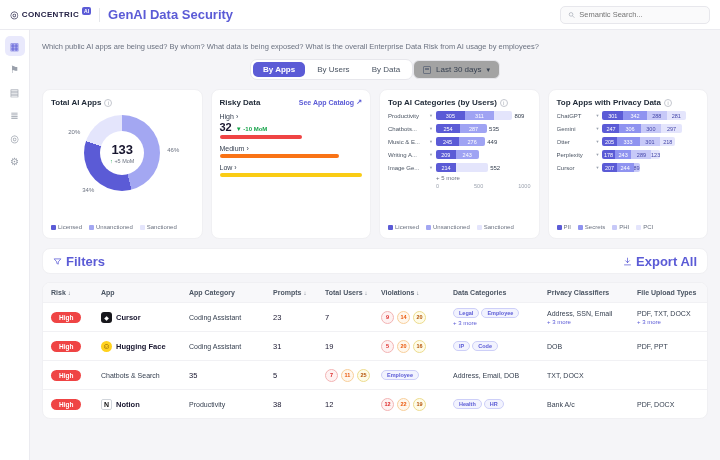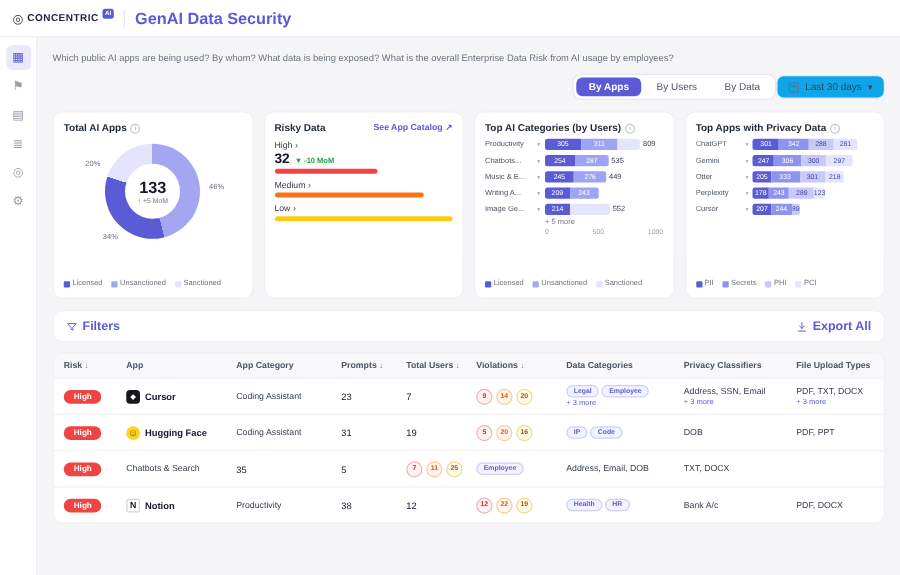--- a/index.html
+++ b/index.html
@@ -18,25 +18,25 @@
 
   .shell{display:flex;height:430px}
   .sidebar{width:30px;background:#fff;border-right:1px solid #ebebf0;display:flex;flex-direction:column;align-items:center;padding-top:6px;gap:3px}
   .side-ic{width:20px;height:20px;border-radius:5px;display:flex;align-items:center;justify-content:center;font-size:10px;color:#9aa0ab;cursor:pointer}
   .side-ic.active{background:#e9e9fc;color:#5B5BD6}
 
   .main{flex:1;padding:9px 12px;overflow:hidden}
   .page-title{font-size:13px;font-weight:700;color:#17152e}
   .page-sub{font-size:7.5px;color:#6b7280;margin-top:3px}
 
-  .controls{display:flex;justify-content:flex-end;align-items:center;margin-top:8px}
+  .controls{display:flex;justify-content:center;align-items:center;margin-top:8px}
   .tab-group{background:#fff;border:1px solid #e7e7ec;border-radius:7px;padding:2px;display:flex;gap:2px}
   .tab{border:0;background:transparent;font-size:8px;color:#4b5563;padding:3px 10px;border-radius:5px;cursor:pointer;font-family:inherit}
   .tab.active{background:#5B5BD6;color:#fff;font-weight:600}
-  .date-filter{background:#0ea5e9;border:1px solid #e7e7ec;border-radius:6px;padding:4px 9px;font-size:8px;color:#374151;display:flex;align-items:center;gap:5px;cursor:pointer}
+  .date-filter{background:#a3a3a3;border:1px solid #e7e7ec;border-radius:6px;padding:4px 9px;font-size:8px;color:#374151;display:flex;align-items:center;gap:5px;cursor:pointer}
   .cal{width:8px;height:8px;border:1px solid #6b7280;border-radius:1px;position:relative}
   .cal:before{content:"";position:absolute;top:1px;left:1px;right:1px;height:2px;background:#6b7280}
   .chev{font-size:7px;color:#374151}
 
   .cards{display:grid;grid-template-columns:repeat(4,1fr);gap:8px;margin-top:9px}
   .card{background:#fff;border:1px solid #f0f0f3;border-radius:8px;padding:8px;height:150px;display:flex;flex-direction:column;position:relative}
   .card-head{display:flex;align-items:center;gap:3px}
   .card-title{font-size:8px;font-weight:700;color:#1f2937}
   .info{width:8px;height:8px;border:1px solid #c4c7cf;border-radius:50%;color:#9aa0ab;font-size:5px;display:flex;align-items:center;justify-content:center;flex:none}
 
@@ -68,21 +68,21 @@
   .mini-ic{font-size:4px;color:#9ca3af;flex:none}
   .hbar-area{flex:1;display:flex;align-items:center;min-width:0}
   .hseg{height:9px;display:flex;align-items:center;justify-content:center;font-size:5.5px;overflow:hidden;flex:none}
   .hseg.first{border-radius:2px 0 0 2px}
   .hseg.last{border-radius:0 2px 2px 0}
   .htotal{font-size:6px;color:#374151;margin-left:2px;flex:none}
   .more-link{font-size:6px;color:#6b7280;margin:3px 0 0 48px}
   .axis{display:flex;justify-content:space-between;font-size:5.5px;color:#9ca3af;margin:2px 0 0 48px}
 
   .filter-bar{margin-top:9px;height:26px;background:#fff;border:1px solid #f0f0f3;border-radius:8px;display:flex;align-items:center;justify-content:space-between;padding:0 10px}
-  .fb-left,.fb-right{display:flex;align-items:center;gap:4px;font-size:10px;color:#5B5BD6;font-weight:600;cursor:pointer}
+  .fb-left,.fb-right{display:flex;align-items:center;gap:4px;font-size:13px;color:#5B5BD6;font-weight:600;cursor:pointer}
 
   .table{margin-top:8px;background:#fff;border:1px solid #f0f0f3;border-radius:8px;overflow:hidden}
   .trow{display:grid;grid-template-columns:50px 88px 84px 52px 56px 72px 94px 90px 1fr;align-items:center}
   .thead{background:#f8f8fa}
   .thead .th{font-size:7px;font-weight:700;color:#4b5563;padding:6px 0 6px 8px;display:flex;gap:2px;align-items:center}
   .sort-ic{color:#6b7280;font-size:6px}
   .tbody .trow{border-top:1px solid #f1f1f4;min-height:29px}
   .cell{padding:4px 2px 4px 8px;font-size:7px;color:#374151}
   .badge-high{display:inline-block;background:#EF4444;color:#fff;font-size:6.5px;font-weight:700;padding:2px 8px;border-radius:9px}
   .app-cell{display:flex;align-items:center;gap:4px}
@@ -106,20 +106,27 @@
 <body>
 
 <header class="header">
   <div class="logo">
     <span class="logo-mark">◎</span>
     <span class="logo-text">CONCENTRIC</span>
     <span class="logo-badge">AI</span>
   </div>
   <span class="divider"></span>
   <span class="product-title">GenAI Data Security</span>
+  <div class="search">
+    <svg width="8" height="8" viewBox="0 0 24 24">
+        <circle cx="10" cy="10" r="6" fill="none" stroke="#9ca3af" stroke-width="2"></circle>
+        <line x1="15" y1="15" x2="21" y2="21" stroke="#9ca3af" stroke-width="2"></line>
+      </svg>
+    <input placeholder="Semantic Search..." style="">
+  </div>
 </header>
 
 <div class="shell">
   <nav class="sidebar">
       <div class="side-ic active">▦</div>
       <div class="side-ic">⚑</div>
       <div class="side-ic">▤</div>
       <div class="side-ic">≣</div>
       <div class="side-ic">◎</div>
       <div class="side-ic">⚙</div>

